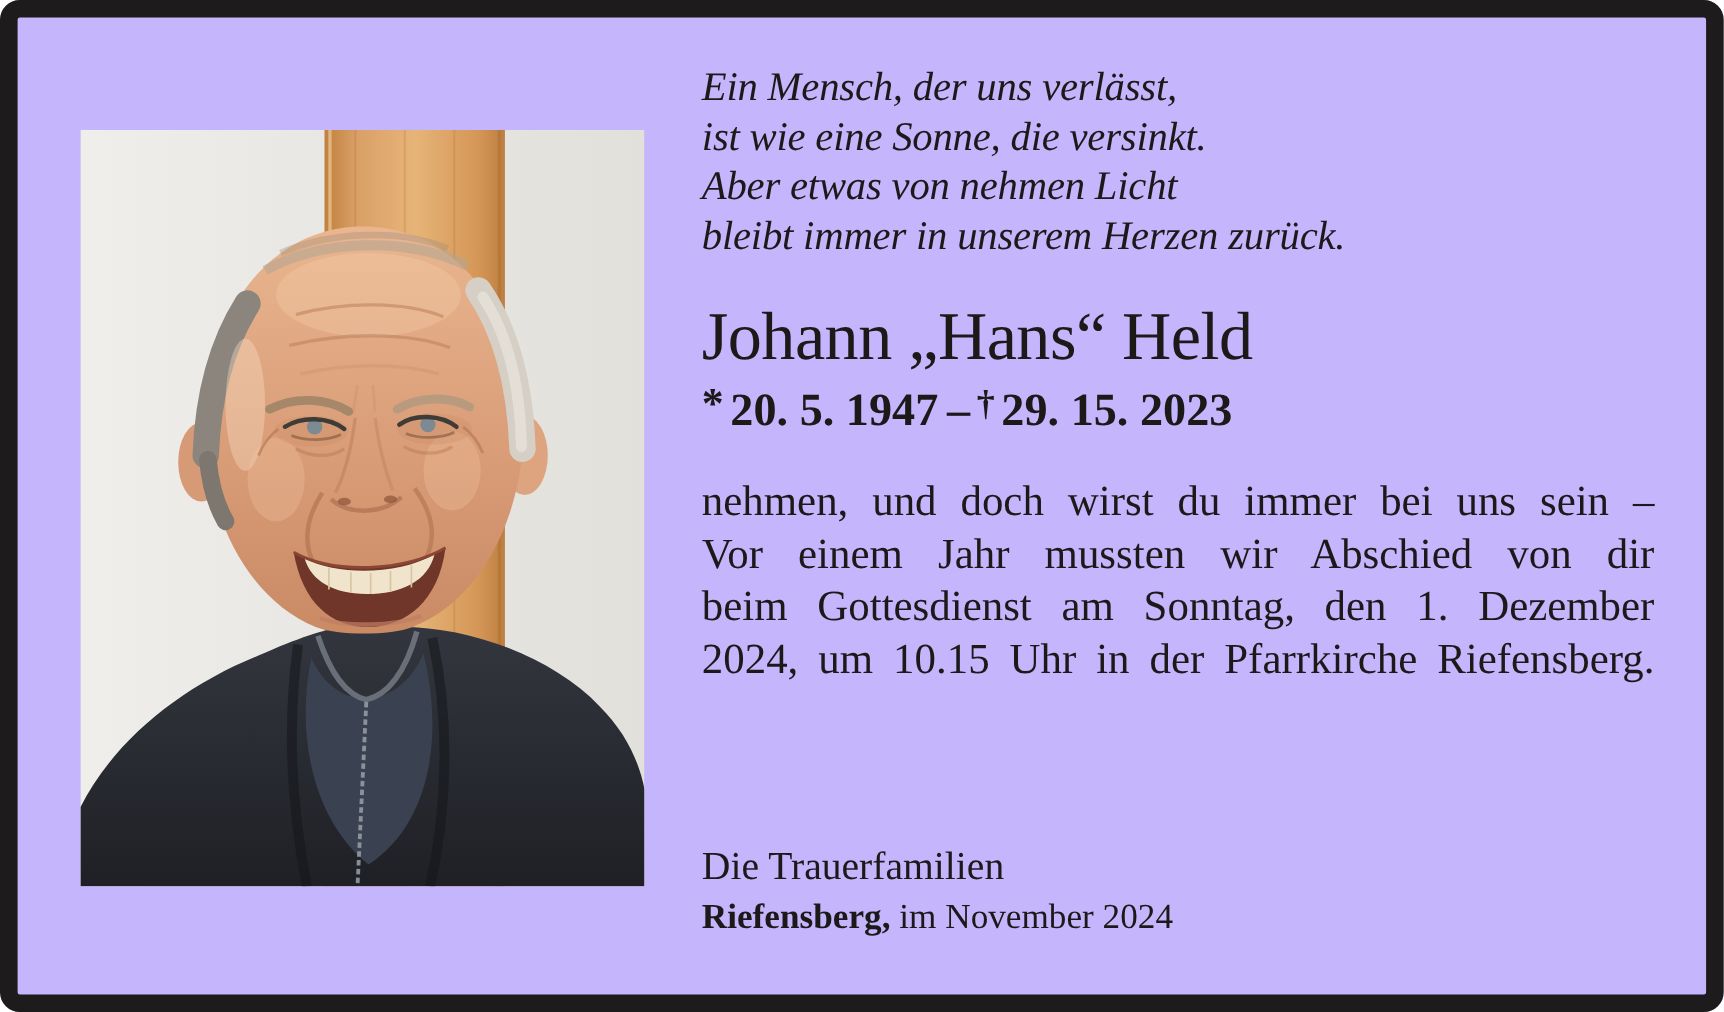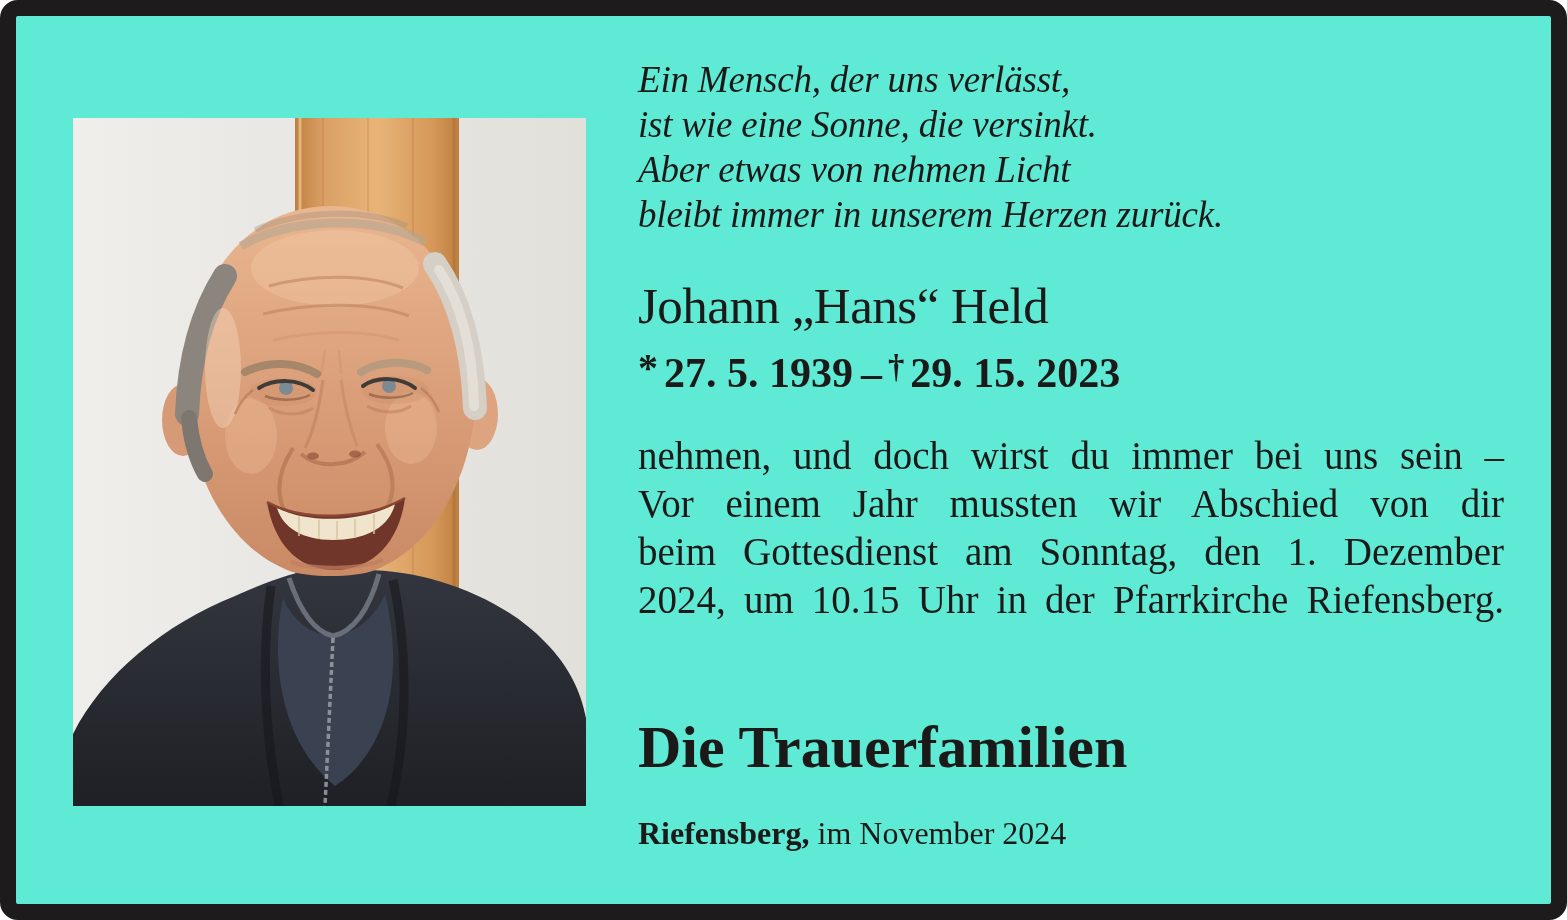--- a/index.html
+++ b/index.html
@@ -9,21 +9,21 @@
     height: 920px;
     background: #ffffff;
     font-family: "Liberation Serif", "DejaVu Serif", serif;
   }
   .card {
     position: absolute;
     left: 0; top: 0;
     width: 1567px;
     height: 920px;
     box-sizing: border-box;
-    background: #5eead4;
+    background: #c4b5fd;
     border: 16px solid #1d1b1b;
     border-radius: 18px;
     overflow: hidden;
   }
   .inner { position: absolute; inset: 0; }
 
   
   .photo {
     position: absolute;
     left: 57px;
@@ -48,21 +48,21 @@
     left: 0; top: 41px;
     font-style: italic;
     font-size: 37px;
     line-height: 45px;
     letter-spacing: -0.2px;
   }
   .name {
     position: absolute;
     left: 0; top: 248px;
     margin: 0;
-    font-size: 51px;
+    font-size: 62px;
     font-weight: 400;
     line-height: 84px;
     white-space: nowrap;
     letter-spacing: -0.5px;
   }
   .dates {
     position: absolute;
     left: 0; top: 334px;
     font-size: 42px;
     font-weight: 700;
@@ -78,23 +78,23 @@
     left: 0; top: 416px;
     width: 866px;
     font-size: 39px;
     line-height: 48px;
   }
   .jline { display: block; text-align: justify; text-align-last: justify; }
   .jline.endline { text-align-last: left; }
 
   .signature {
     position: absolute;
-    left: 0; top: 706px;
-    font-size: 60px;
-    font-weight: 700;
+    left: 0; top: 746px;
+    font-size: 36px;
+    font-weight: 400;
     line-height: 50px;
     white-space: nowrap;
   }
   .dateline {
     position: absolute;
     left: 0; top: 792px;
     font-size: 32px;
     line-height: 50px;
     white-space: nowrap;
   }
@@ -241,21 +241,21 @@
 
       <div class="poem">
         <div class="poem-line">Ein Mensch, der uns verlässt,</div>
         <div class="poem-line">ist wie eine Sonne, die versinkt.</div>
         <div class="poem-line">Aber etwas von nehmen Licht</div>
         <div class="poem-line">bleibt immer in unserem Herzen zurück.</div>
       </div>
 
       <h1 class="name">Johann „Hans“ Held</h1>
 
-      <div class="dates"><span class="sym star">*</span><span>27. 5. 1939</span><span class="dash">–</span><span class="sym cross">†</span><span>29. 15. 2023</span></div>
+      <div class="dates"><span class="sym star">*</span><span>20. 5. 1947</span><span class="dash">–</span><span class="sym cross">†</span><span>29. 15. 2023</span></div>
 
       <div class="bodytext">
         <span class="jline">nehmen, und doch wirst du immer bei uns sein –</span>
         <span class="jline">Vor einem Jahr mussten wir Abschied von dir</span>
         <span class="jline">beim Gottesdienst am Sonntag, den 1. Dezember</span>
         <span class="jline">2024, um 10.15 Uhr in der Pfarrkirche Riefensberg.</span>
       </div>
 
       <div class="signature">Die Trauerfamilien</div>
 

